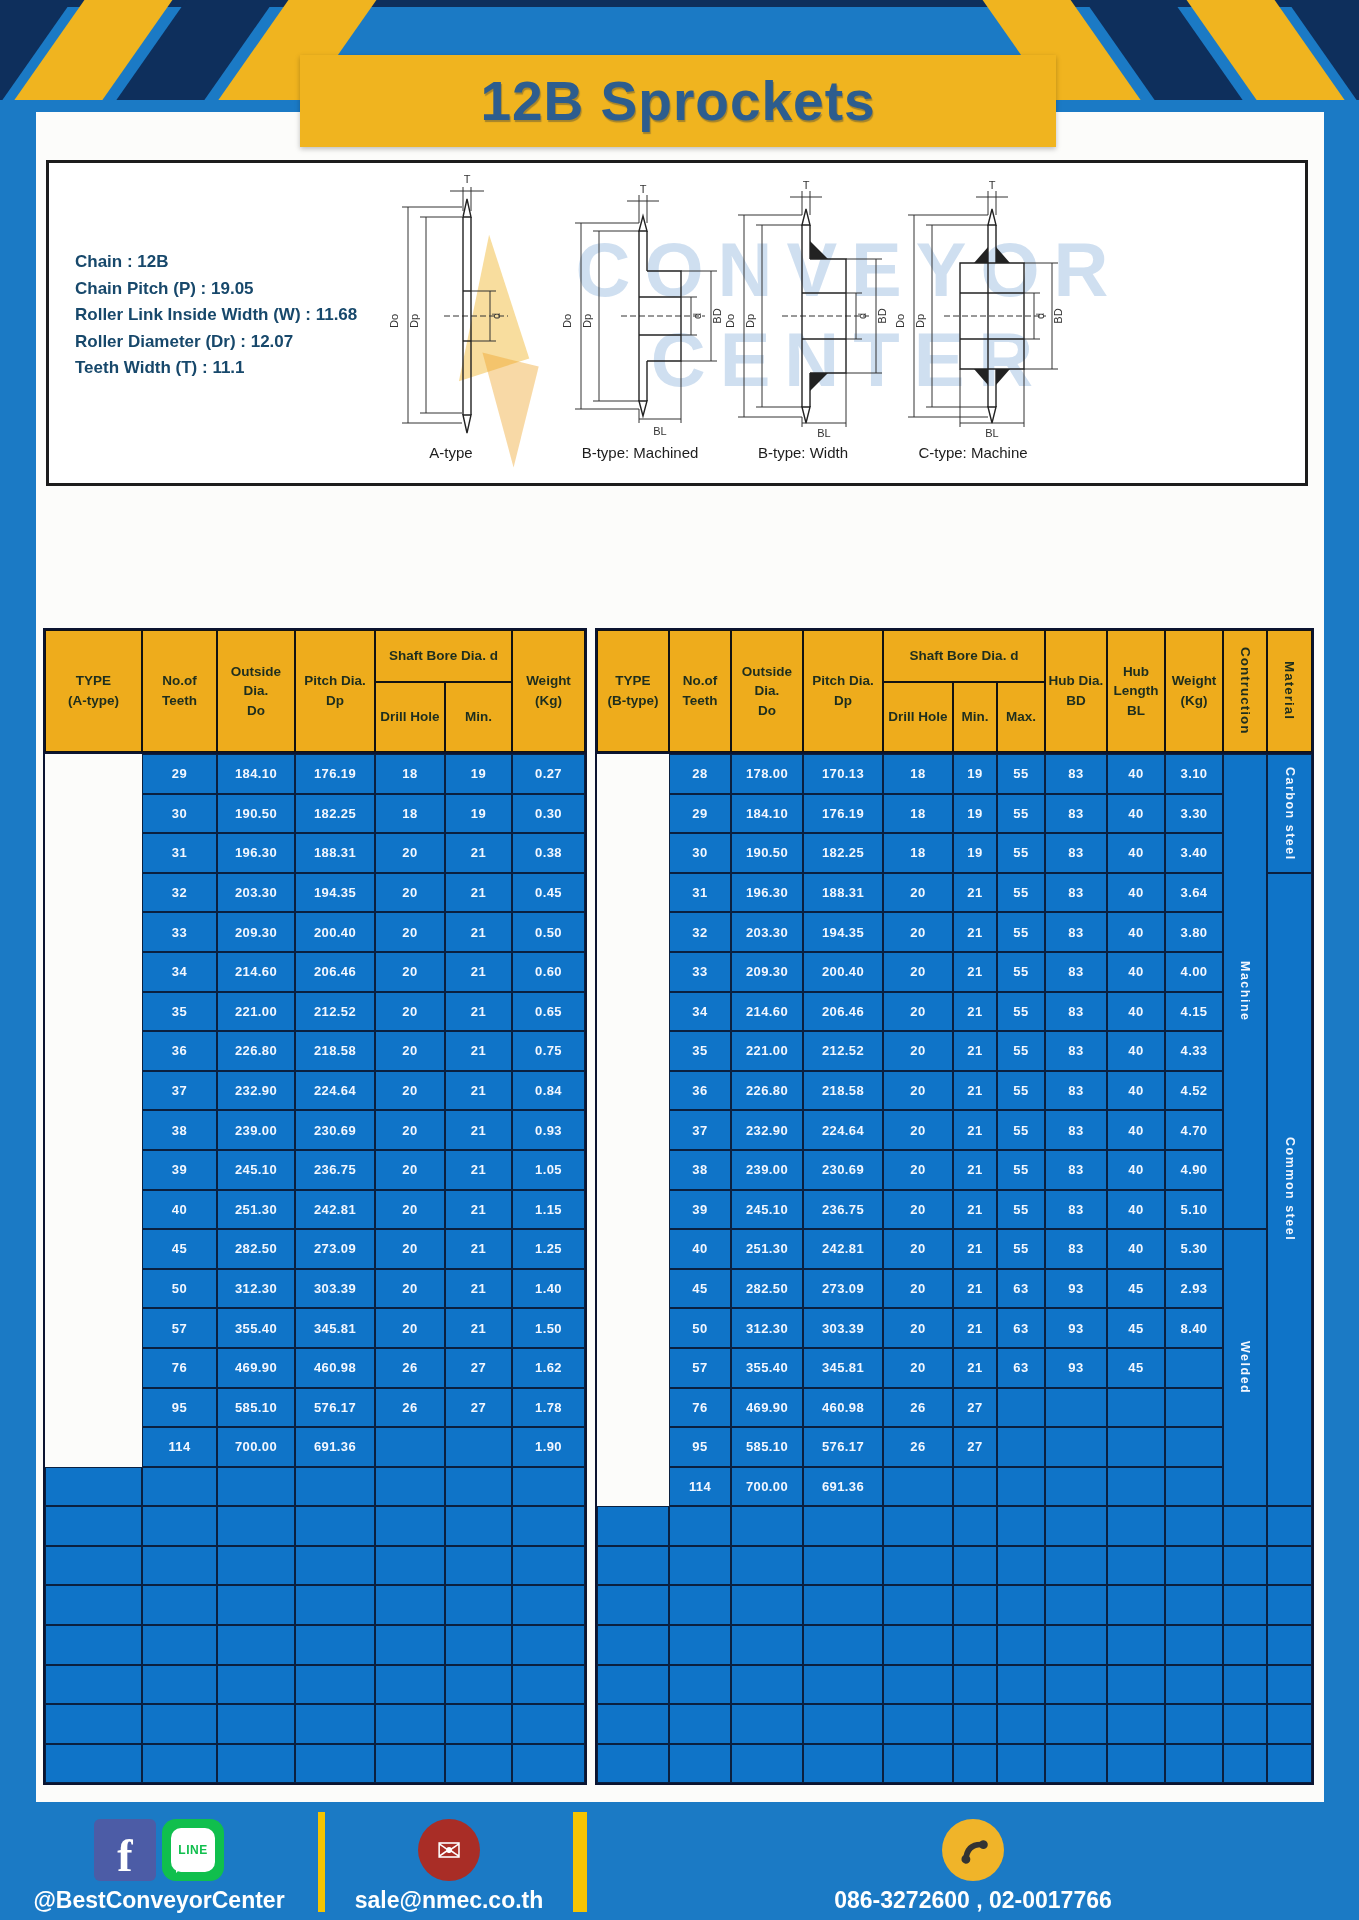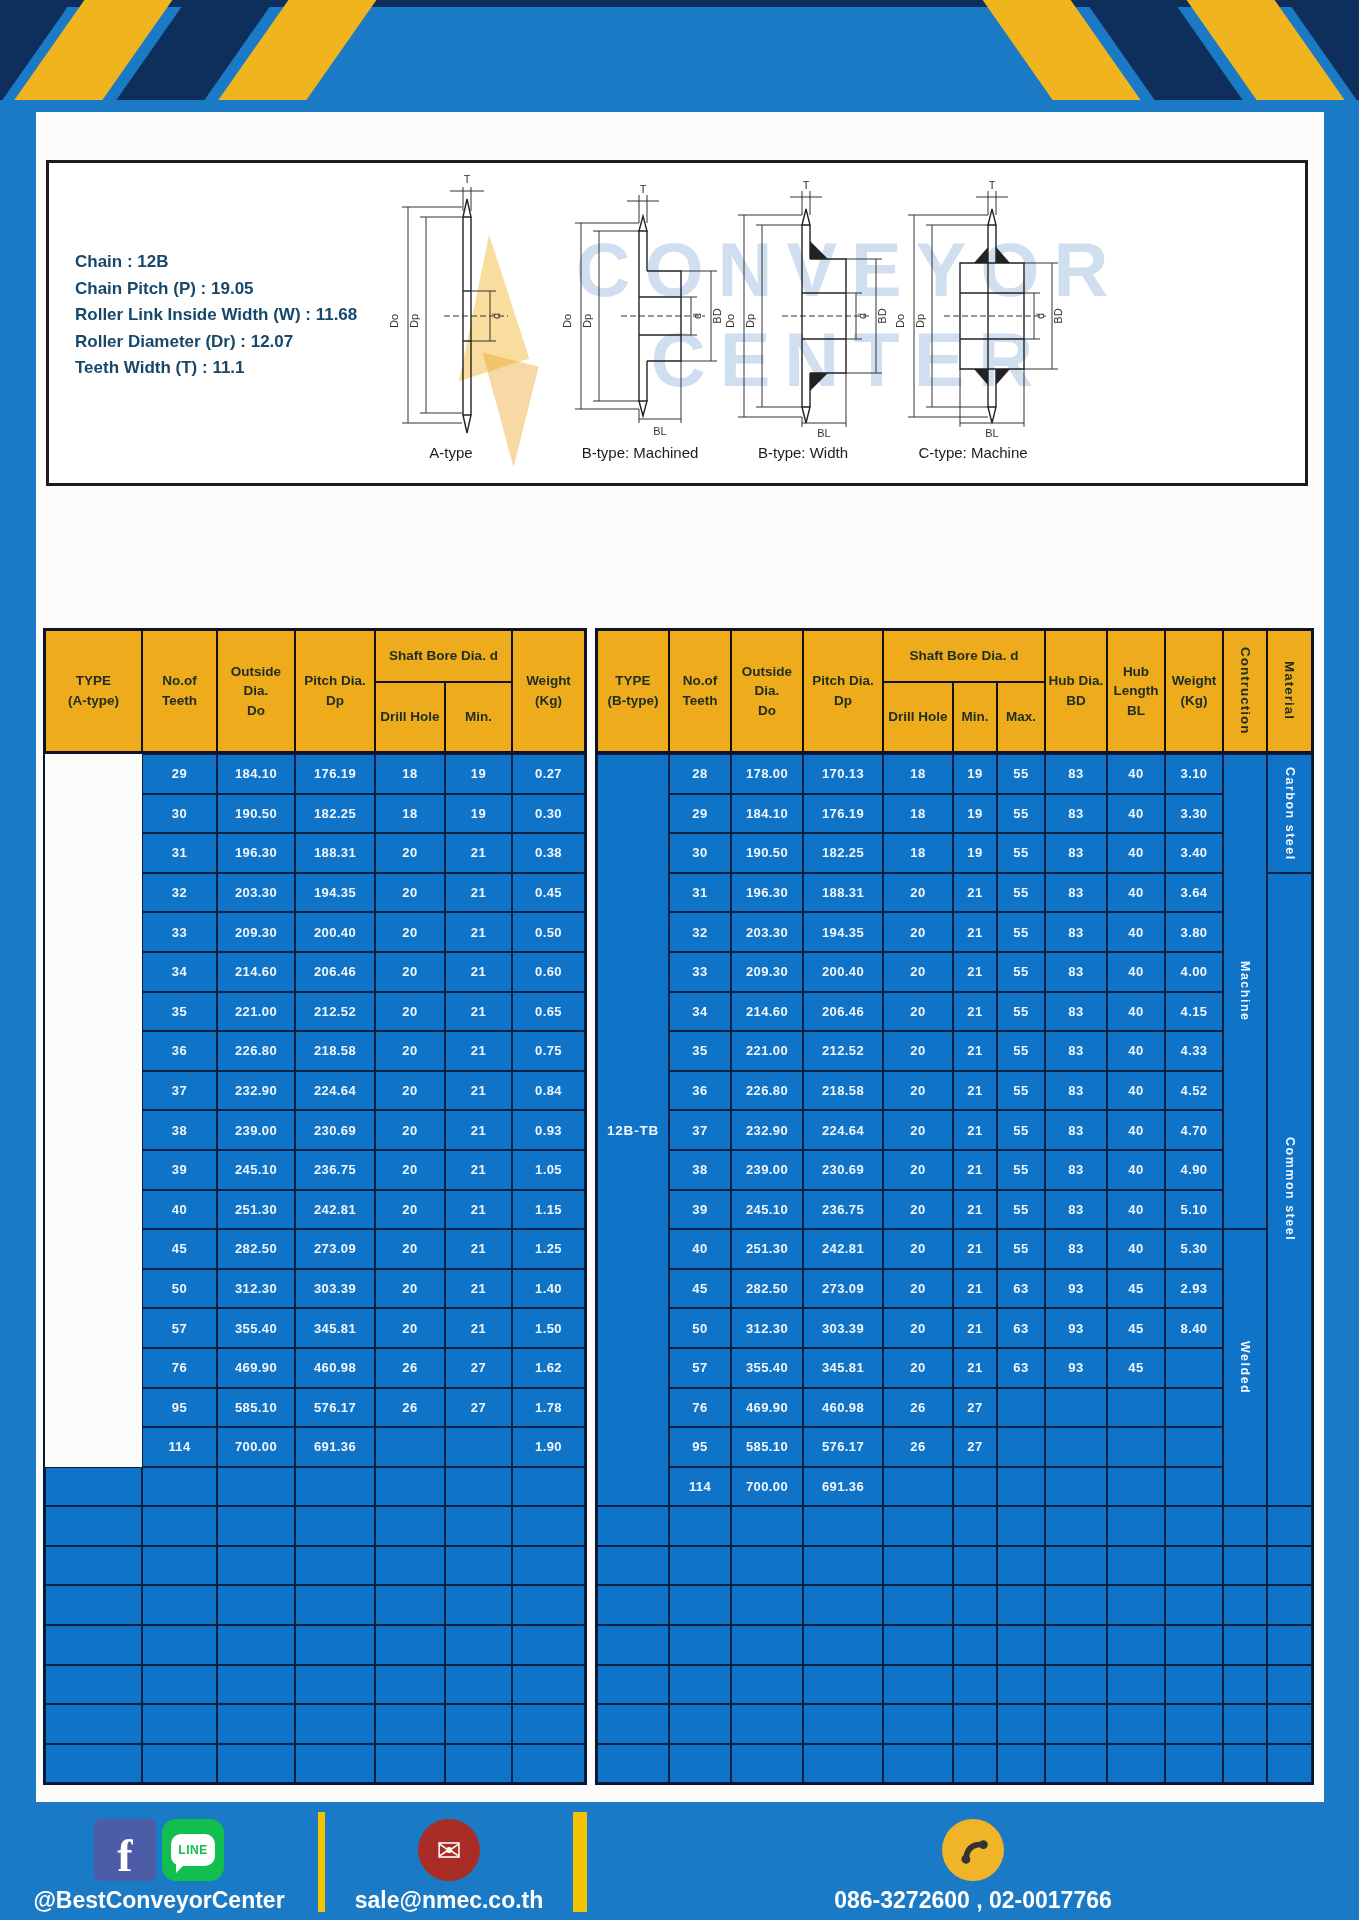--- a/index.html
+++ b/index.html
@@ -66,21 +66,21 @@
   .footer{position:absolute;left:0;top:1802px;width:1359px;height:118px;background:#1b7ac5;
           display:flex;align-items:stretch;}
   .f-sec{display:flex;flex-direction:column;align-items:center;justify-content:flex-end;padding-bottom:6px;}
   .f-sec .icons{display:flex;gap:6px;align-items:center;margin-bottom:6px;}
   .f-label{color:#ffffff;font-weight:bold;font-size:23px;white-space:nowrap;}
   .f-div{width:7px;background:#f5c400;margin:10px 0 8px 0;}
   .s1{width:318px;} .s2{width:248px;} .s3{width:425px;} .s4{flex:1;}
   .fb-badge{width:62px;height:62px;background:#4c5ca6;border-radius:6px;display:flex;align-items:center;justify-content:center;}
   .fb-badge span{color:#fff;font-size:46px;font-weight:bold;font-family:"Liberation Serif",serif;margin-top:10px;}
   .line-badge{width:62px;height:62px;background:#10bf4d;border-radius:14px;display:flex;align-items:center;justify-content:center;position:relative;}
-  .line-bubble{width:44px;height:32px;background:#fff;border-radius:10px;display:flex;align-items:center;justify-content:center;
+  .line-bubble{width:44px;height:44px;background:#fff;border-radius:10px;display:flex;align-items:center;justify-content:center;
                color:#10bf4d;font-size:12px;font-weight:bold;letter-spacing:.5px;}
   .line-tail{position:absolute;left:14px;bottom:8px;width:0;height:0;border-top:9px solid #fff;border-right:9px solid transparent;}
   .circle-badge{width:62px;height:62px;border-radius:50%;display:flex;align-items:center;justify-content:center;margin-bottom:6px;}
   .mail-badge{background:#a92d26;color:#fff;font-size:30px;}
   .globe-badge{background:#38a5e0;}
   .phone-badge{background:#f0b429;}
 </style>
 </head>
 <body>
 
@@ -95,20 +95,23 @@
   </div>
   <div class="hz right">
     <div class="stripe navy" style="right:-52px;"></div>
     <div class="stripe yellow" style="right:48px;"></div>
     <div class="stripe navy" style="right:150px;"></div>
     <div class="stripe yellow" style="right:252px;"></div>
   </div>
 
   <div class="page"></div>
 
+  <div class="banner">
+    <h1>12B Sprockets</h1>
+  </div>
 
   <div class="panel">
     <div class="wm-tri1"></div>
     <div class="wm-tri2"></div>
     <div class="watermark">
       <div>CONVEYOR</div>
       <div>CENTER</div>
     </div>
 
     <div class="specs" id="specs">
@@ -489,21 +492,20 @@
 BL</div>
         <div class="h-cell" style="grid-area: 1 / 10 / span 2 / span 1;">Weight
 (Kg)</div>
         <div class="h-cell vert" style="grid-area: 1 / 11 / span 2 / span 1;">Contruction</div>
         <div class="h-cell vert" style="grid-area: 1 / 12 / span 2 / span 1;">Material</div>
         <div class="h-cell" style="grid-area: 2 / 5 / span 1 / span 1;">Drill Hole</div>
         <div class="h-cell" style="grid-area: 2 / 6 / span 1 / span 1;">Min.</div>
         <div class="h-cell" style="grid-area: 2 / 7 / span 1 / span 1;">Max.</div>
       </div>
     <div class="tbody cols-b" id="tbody-b">
-        <div class="b-cell type-cell" style="grid-area: 1 / 1 / span 19 / span 1;">12B-TB</div>
         <div class="b-cell" style="grid-area: 1 / 2 / span 1 / span 1;">28</div>
         <div class="b-cell" style="grid-area: 1 / 3 / span 1 / span 1;">178.00</div>
         <div class="b-cell" style="grid-area: 1 / 4 / span 1 / span 1;">170.13</div>
         <div class="b-cell" style="grid-area: 1 / 5 / span 1 / span 1;">18</div>
         <div class="b-cell" style="grid-area: 1 / 6 / span 1 / span 1;">19</div>
         <div class="b-cell" style="grid-area: 1 / 7 / span 1 / span 1;">55</div>
         <div class="b-cell" style="grid-area: 1 / 8 / span 1 / span 1;">83</div>
         <div class="b-cell" style="grid-area: 1 / 9 / span 1 / span 1;">40</div>
         <div class="b-cell" style="grid-area: 1 / 10 / span 1 / span 1;">3.10</div>
         <div class="b-cell" style="grid-area: 2 / 2 / span 1 / span 1;">29</div>

